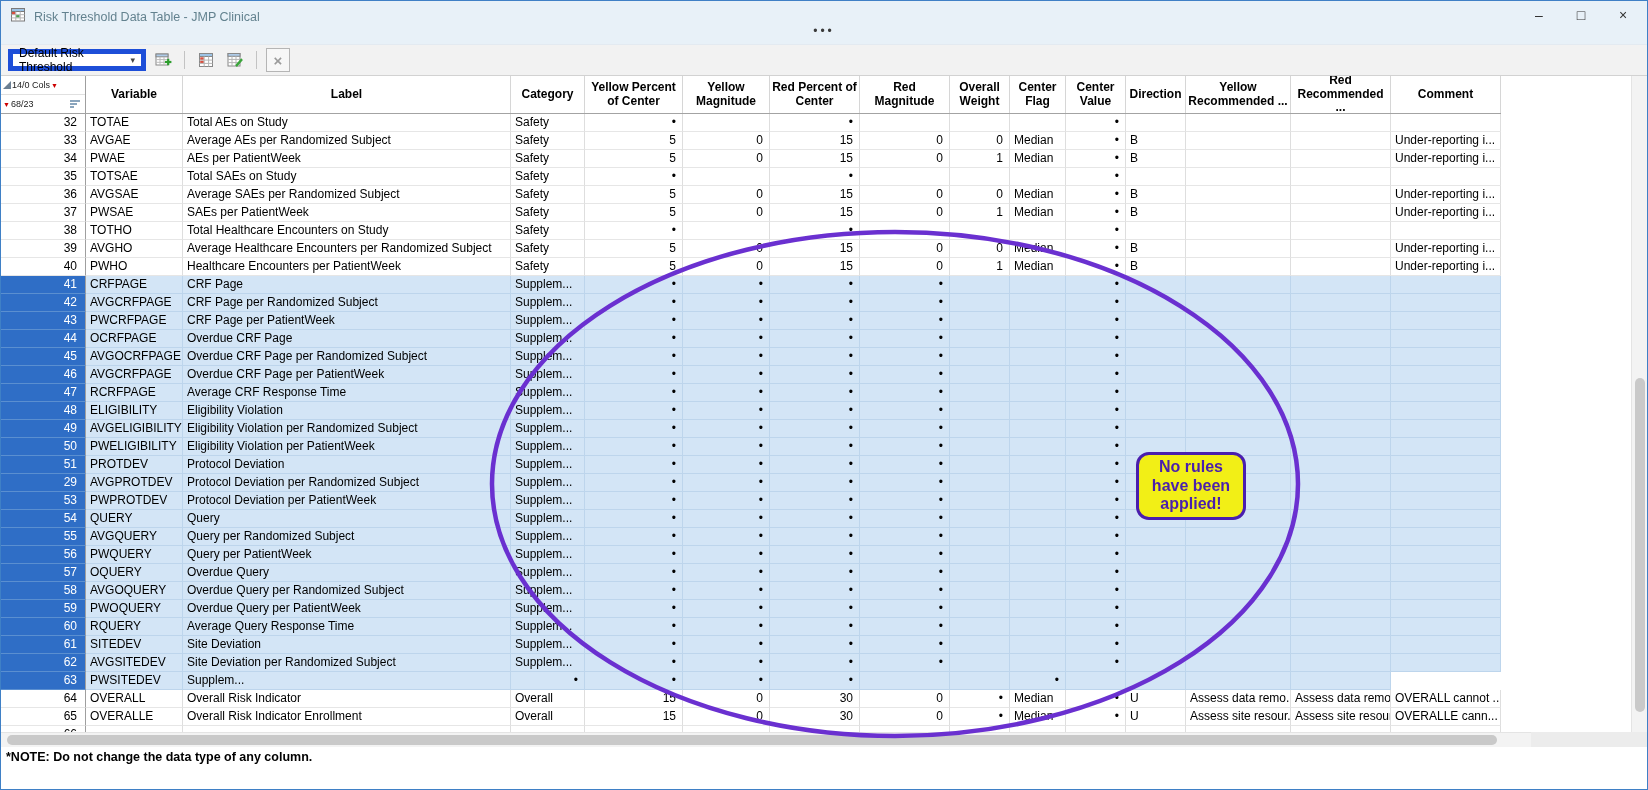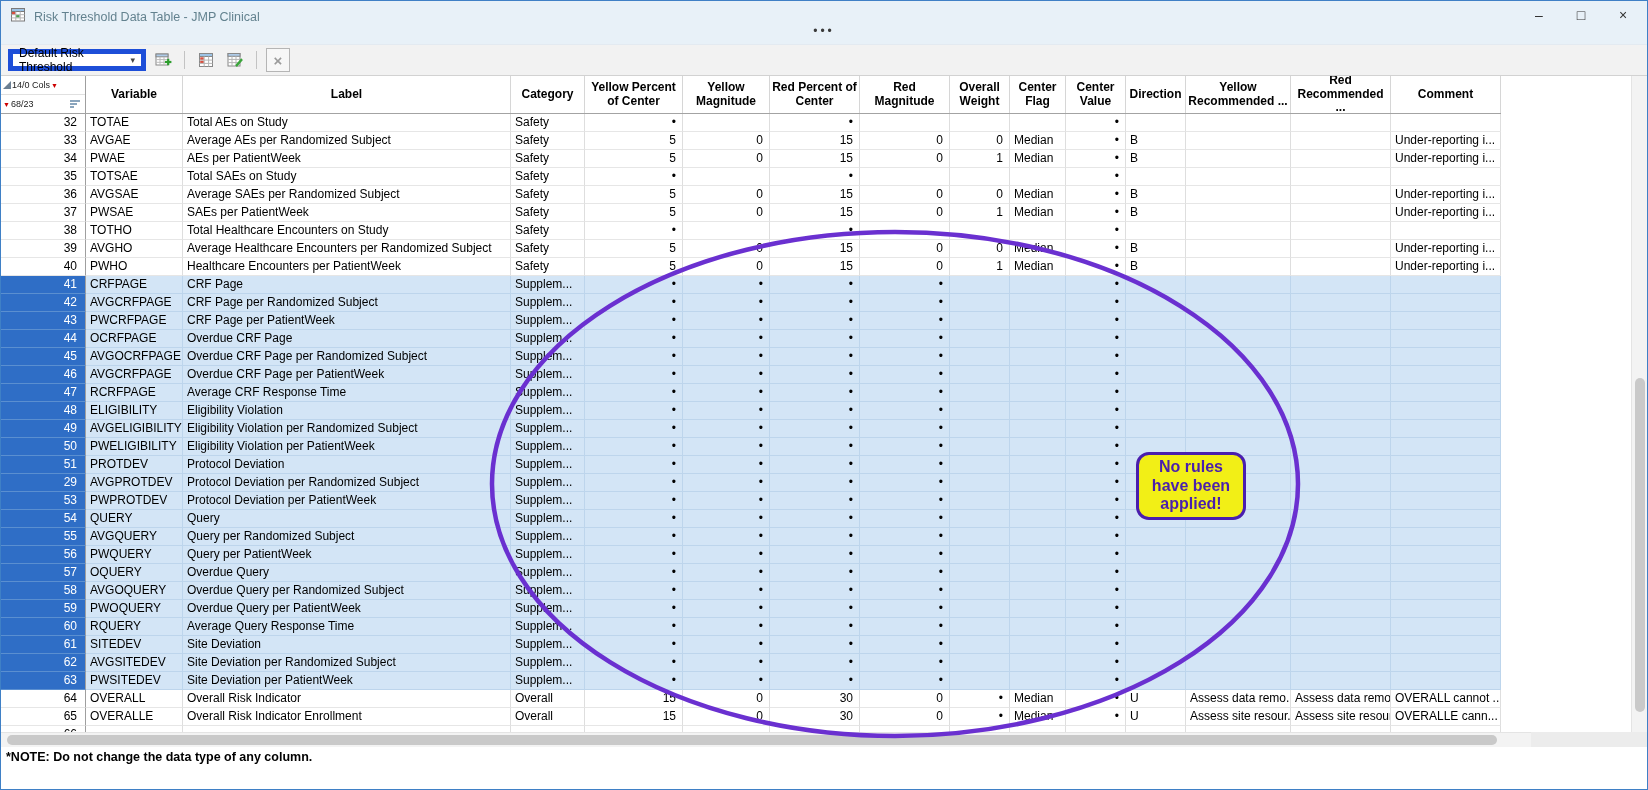--- a/index.html
+++ b/index.html
@@ -708,21 +708,20 @@
       <div class="cell col-flag"></div>
       <div class="cell col-cval num">•</div>
       <div class="cell col-dir"></div>
       <div class="cell col-yrec"></div>
       <div class="cell col-rrec"></div>
       <div class="cell col-comment"></div>
     </div>
     <div class="trow grid-cols sel">
       <div class="gutter">63</div>
       <div class="cell col-variable">PWSITEDEV</div>
-      <div class="cell col-label">Site Deviation per PatientWeek</div>
       <div class="cell col-category">Supplem...</div>
       <div class="cell col-ypc num">•</div>
       <div class="cell col-ymag num">•</div>
       <div class="cell col-rpc num">•</div>
       <div class="cell col-rmag num">•</div>
       <div class="cell col-weight num"></div>
       <div class="cell col-flag"></div>
       <div class="cell col-cval num">•</div>
       <div class="cell col-dir"></div>
       <div class="cell col-yrec"></div>

